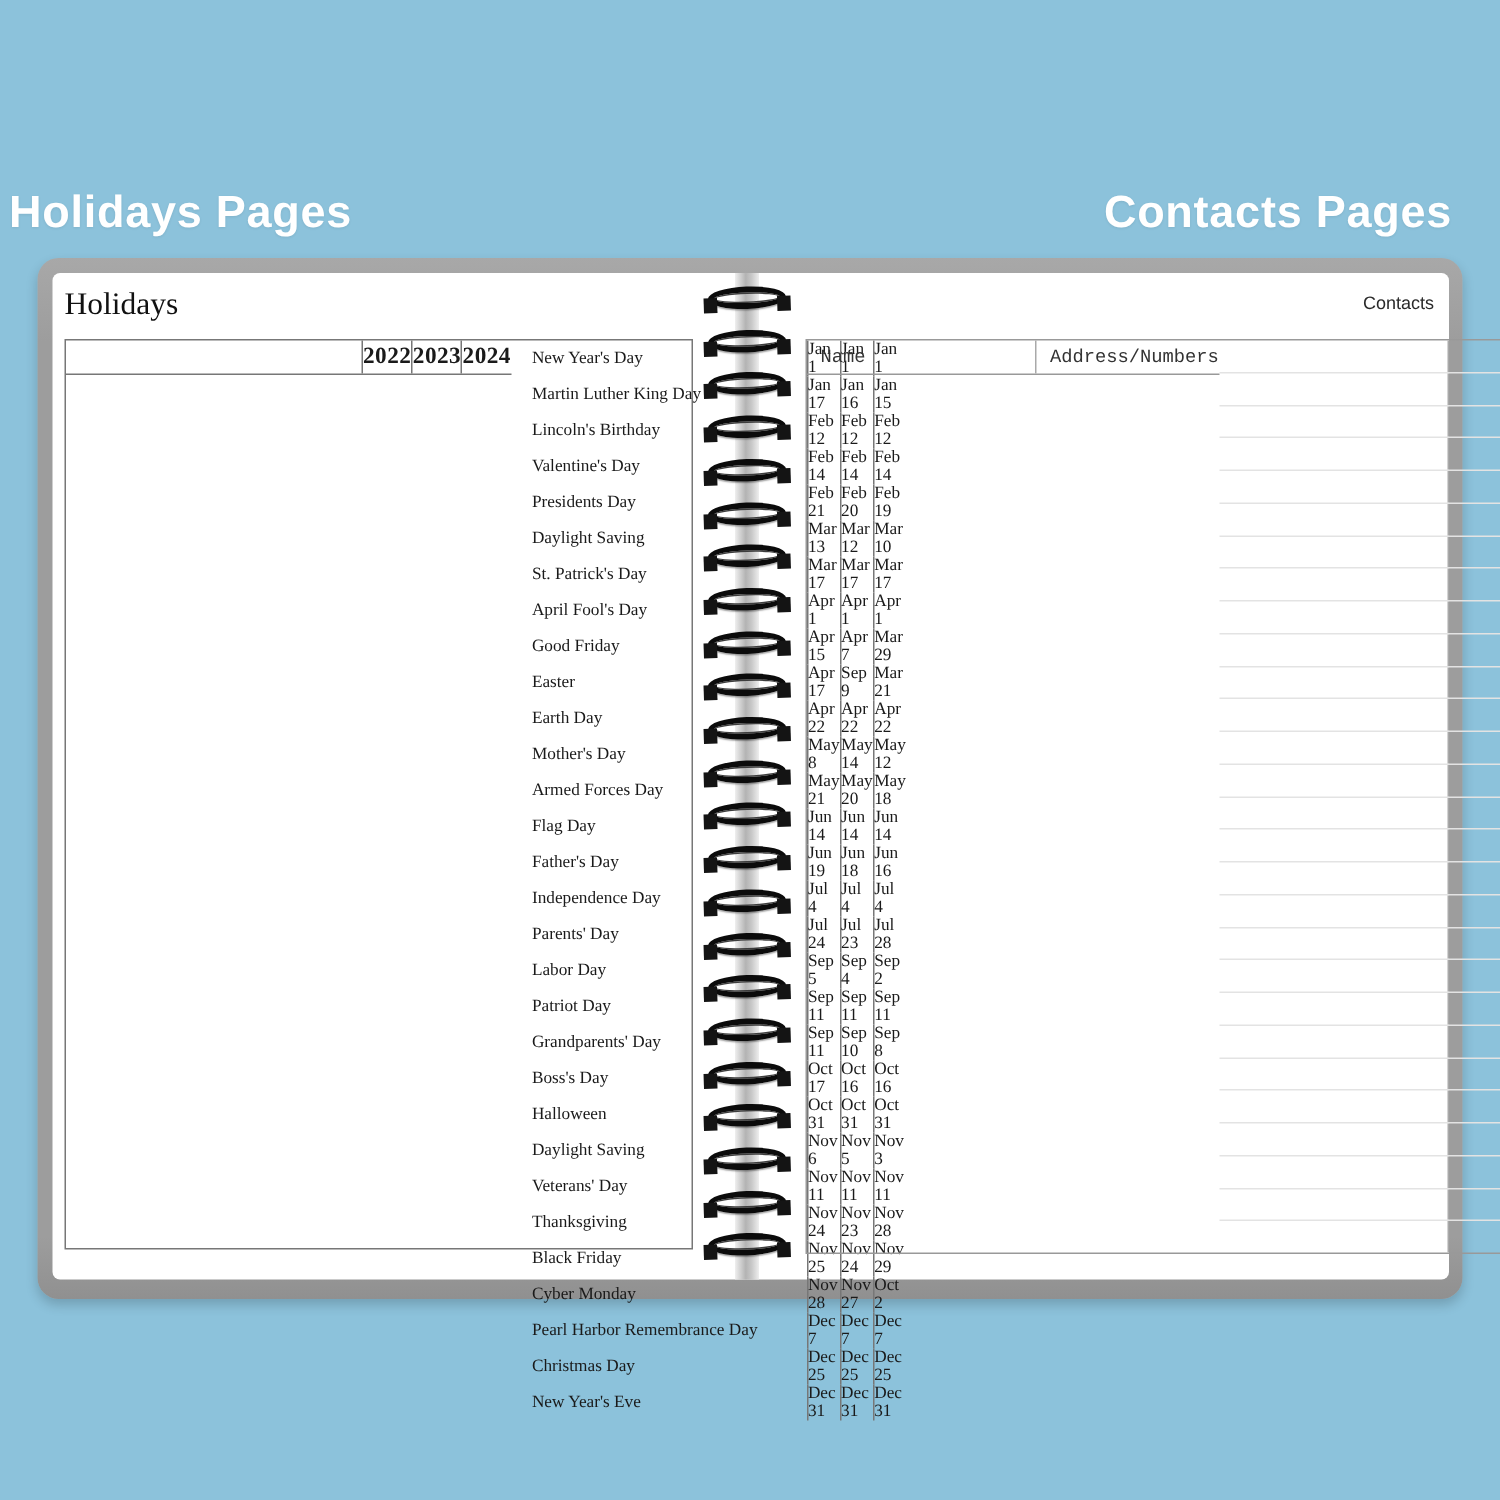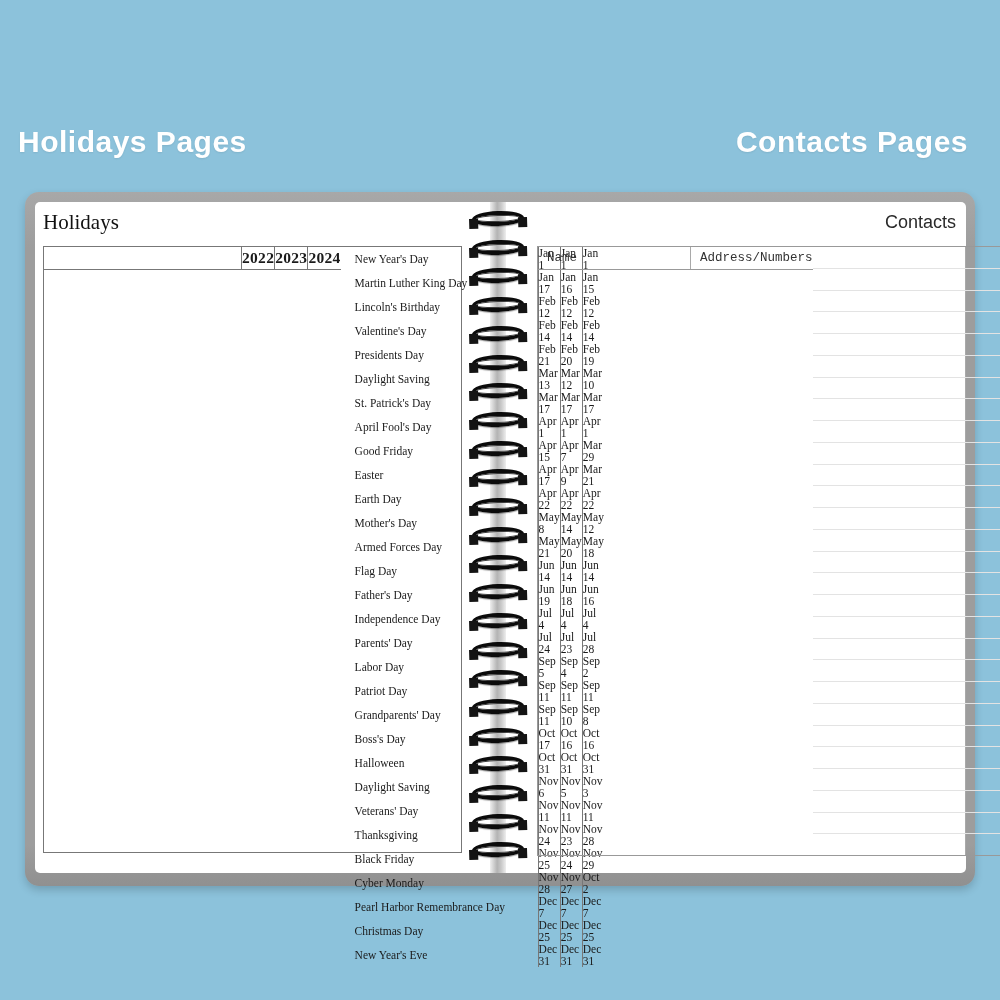--- a/index.html
+++ b/index.html
@@ -11,27 +11,27 @@
   html,body{width:1000px;height:1000px;}
   body{
     position:relative;background:var(--bg);overflow:hidden;
     font-family:"Liberation Sans",sans-serif;
   }
   .banner-title{
     position:absolute;top:125px;color:#fff;font-weight:bold;
     font-size:30px;line-height:34px;letter-spacing:.5px;
     text-shadow:0 1px 2px rgba(0,0,0,.08);
   }
-  .banner-left{left:18px;text-align:right;}
+  .banner-left{left:6px;text-align:right;}
   .banner-right{right:32px;margin-left:48px;}
 
   .notebook{
     position:absolute;left:25px;top:172px;width:950px;height:694px;
     background:linear-gradient(180deg,#a8a8a8,#9d9d9d 8%,#9d9d9d 94%,#909090);
-    border-radius:14px;box-shadow:0 4px 8px rgba(0,0,0,.18);margin-top:20px;
+    border-radius:14px;box-shadow:0 4px 8px rgba(0,0,0,.18);
   }
   .pages{
     position:absolute;left:10px;top:10px;right:9px;bottom:13px;
     background:var(--page);border-radius:5px;
   }
 
   
   .holidays-title{
     position:absolute;left:8px;top:8px;
     font-family:"Liberation Serif",serif;font-weight:normal;
@@ -52,21 +52,21 @@
   }
   .h-body{flex:1;display:flex;flex-direction:column;}
   .h-row{flex:1;display:grid;grid-template-columns:197px 1fr 1fr 1fr;}
   .h-cell{display:flex;align-items:center;justify-content:center;font-size:11.5px;}
   .h-cell.vline{border-left:1px solid var(--hline);}
   .h-cell.name{justify-content:flex-start;padding-left:14px;}
 
   
   .contacts-title{
     position:absolute;right:10px;top:10px;
-    font-size:18px;line-height:20px;color:#2a2a2a;
+    font-size:12px;line-height:20px;color:#2a2a2a;
   }
   .contacts-table{
     position:absolute;left:502px;top:44px;width:476px;height:610px;
     border:1px solid var(--cline);display:flex;flex-direction:row;
     color:#333;
     font-family:Liberation Mono, monospace;
   }
   .c-header{
     height:23px;flex:0 0 23px;border-bottom:1px solid var(--cline);
     display:grid;grid-template-columns:152px 1fr;
@@ -163,21 +163,21 @@
           </div>
           <div class="h-row">
             <div class="h-cell name">Good Friday</div>
             <div class="h-cell vline">Apr 15</div>
             <div class="h-cell vline">Apr 7</div>
             <div class="h-cell vline">Mar 29</div>
           </div>
           <div class="h-row">
             <div class="h-cell name">Easter</div>
             <div class="h-cell vline">Apr 17</div>
-            <div class="h-cell vline">Apr 9</div>
+            <div class="h-cell vline">Sep 9</div>
             <div class="h-cell vline">Mar 21</div>
           </div>
           <div class="h-row">
             <div class="h-cell name">Earth Day</div>
             <div class="h-cell vline">Apr 22</div>
             <div class="h-cell vline">Apr 22</div>
             <div class="h-cell vline">Apr 22</div>
           </div>
           <div class="h-row">
             <div class="h-cell name">Mother's Day</div>

